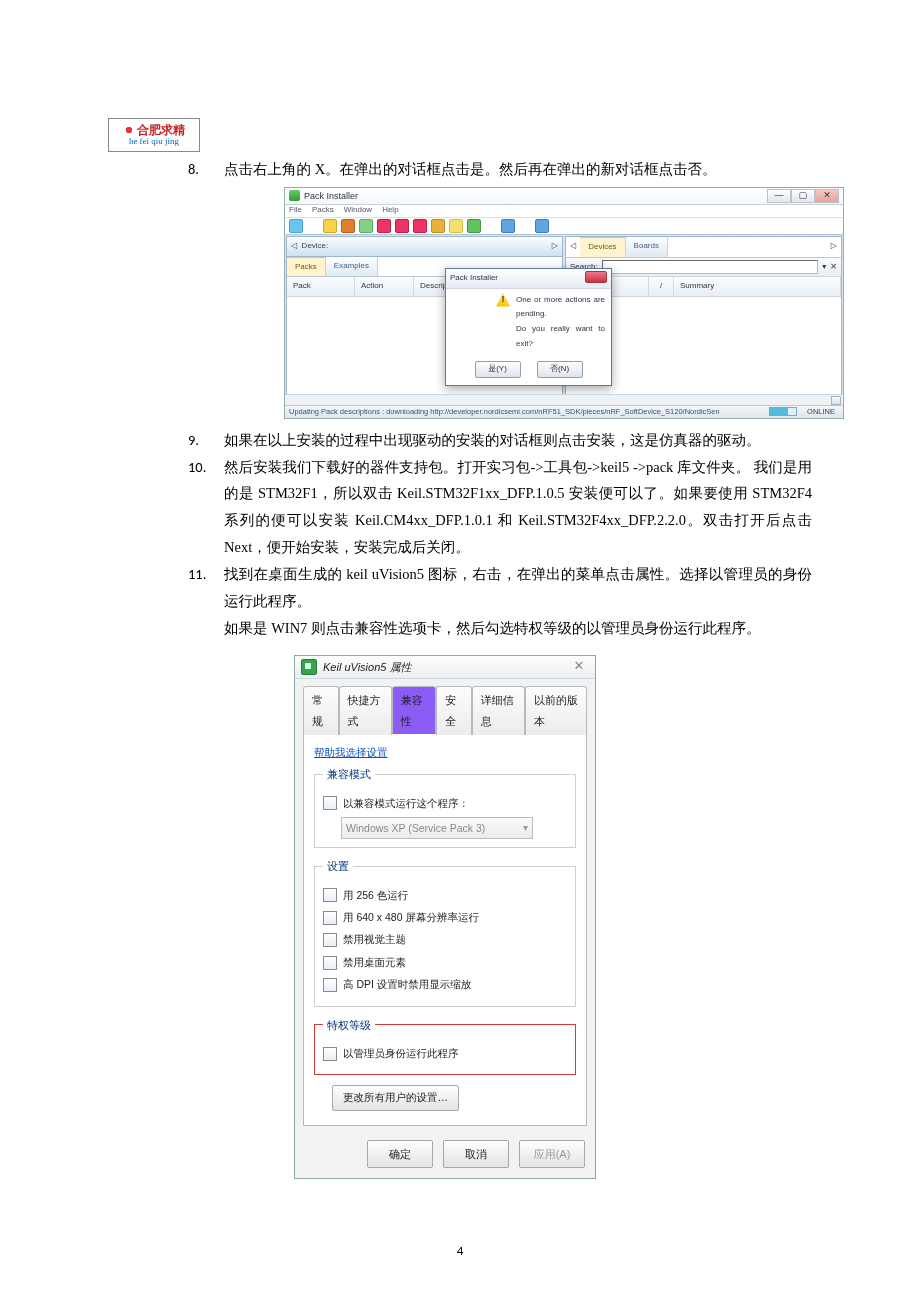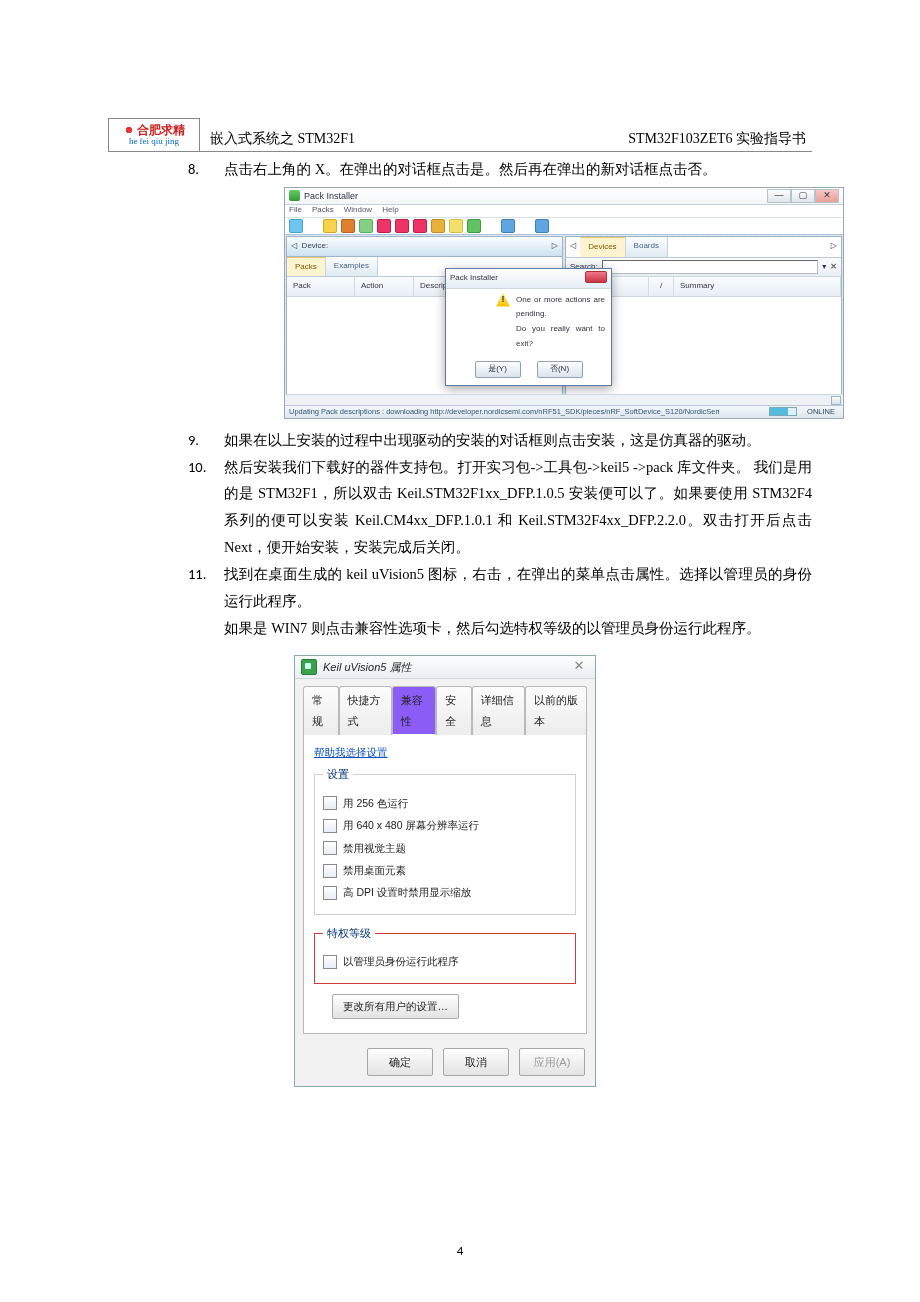--- a/index.html
+++ b/index.html
@@ -427,24 +427,20 @@
 
 <div class="page">
 
   <div class="header">
     <div class="logo-cell">
       <div class="logo-top">
         <span class="logo-burst"></span>
         <span class="logo-cn">合肥求精</span>
       </div>
       <div class="logo-en">he fei qiu jing</div>
-    </div>
-    <div class="header-text">
-      <span>嵌入式系统之 STM32F1</span>
-      <span>STM32F103ZET6 实验指导书</span>
     </div>
   </div>
 
   <div class="content">
     <ol class="main-list">
       <li>
         <span>点击右上角的 X。在弹出的对话框点击是。然后再在弹出的新对话框点击否。</span>
 
         
         <div class="shot1">
@@ -562,20 +558,28 @@
         <span class="s2-tab">常规</span>
         <span class="s2-tab">快捷方式</span>
         <span class="s2-tab active">兼容性</span>
         <span class="s2-tab">安全</span>
         <span class="s2-tab">详细信息</span>
         <span class="s2-tab">以前的版本</span>
       </div>
       <div class="s2-panel">
         <a class="s2-link">帮助我选择设置</a>
 
+        <fieldset class="s2-fs">
+          <legend>兼容模式</legend>
+          <div class="s2-row">
+            <span class="s2-chk"></span>
+            <span>以兼容模式运行这个程序：</span>
+          </div>
+          <div class="s2-combo">Windows XP (Service Pack 3)</div>
+        </fieldset>
 
         <fieldset class="s2-fs">
           <legend>设置</legend>
           <div class="s2-row">
               <span class="s2-chk"></span>
               <span>用 256 色运行</span>
             </div>
           <div class="s2-row">
               <span class="s2-chk"></span>
               <span>用 640 x 480 屏幕分辨率运行</span>

